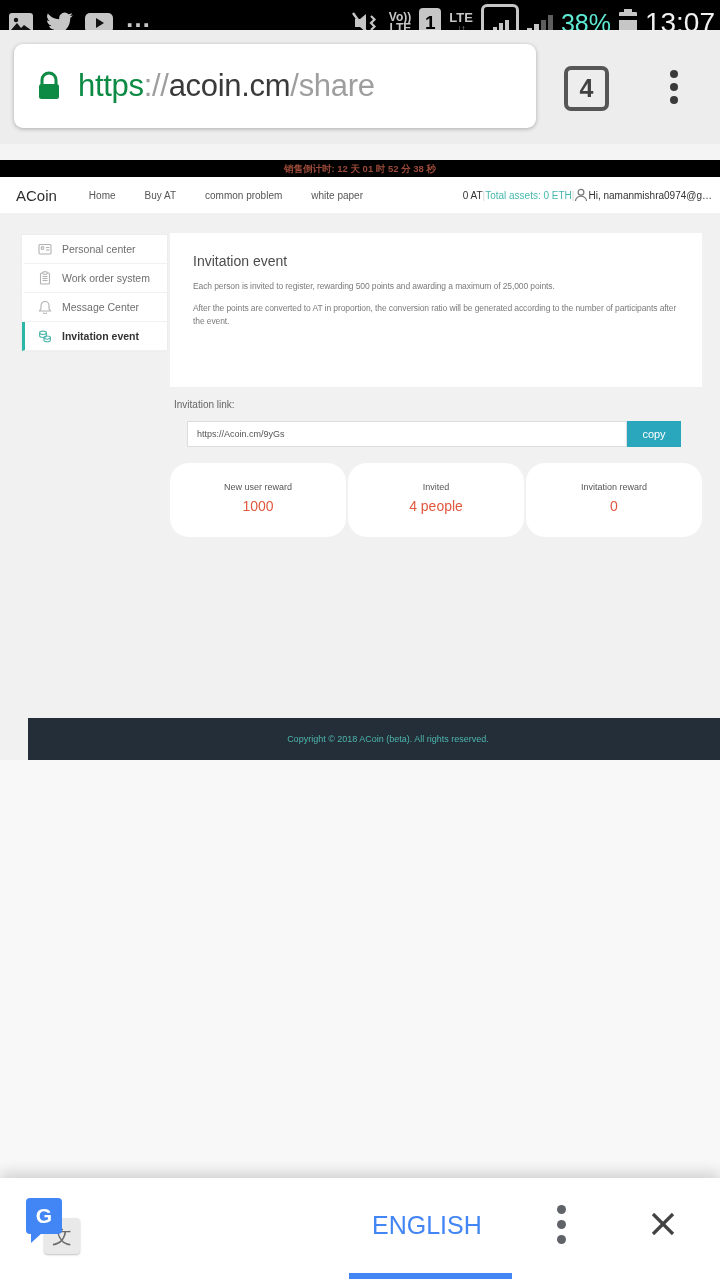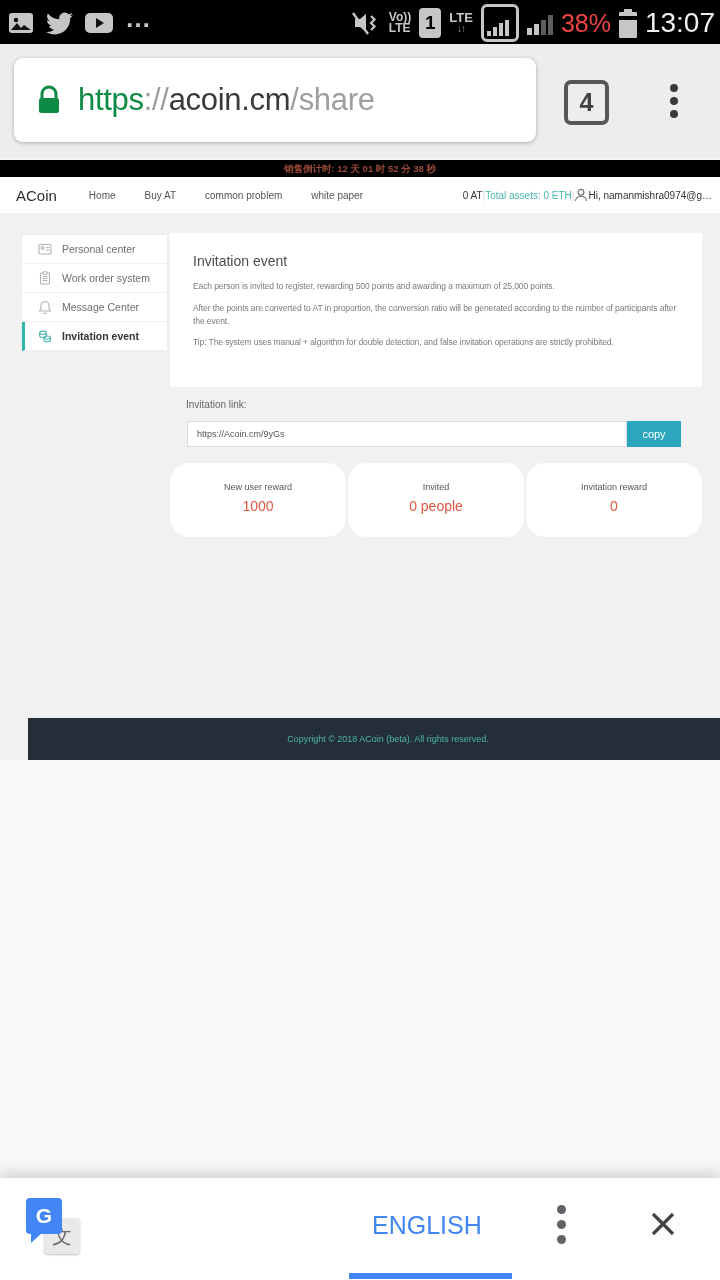--- a/index.html
+++ b/index.html
@@ -4,37 +4,37 @@
 <style>
   html,body{margin:0;padding:0;background:#fff;}
   .screen{position:relative;width:720px;height:1280px;overflow:hidden;
     font-family:"Liberation Sans",sans-serif;background:#f4f4f4;}
 
   
   .status-bar{position:absolute;top:0;left:0;width:720px;height:46px;background:#000;}
   .sb-left{position:absolute;left:8px;top:0;height:46px;display:flex;align-items:center;gap:12px;}
   .sb-right{position:absolute;right:5px;top:0;height:46px;display:flex;align-items:center;gap:8px;}
   .sb-more{color:#c6c6c6;font-size:26px;font-weight:bold;line-height:20px;margin-top:-10px;letter-spacing:2px;}
-  .volte{color:#c6c6c6;font-size:12px;font-weight:bold;line-height:11px;text-align:left;}
+  .volte{color:#c6c6c6;font-size:12px;font-weight:bold;line-height:11px;text-align:right;}
   .sim{width:22px;height:30px;background:#c6c6c6;border-radius:4px;color:#000;
     font-size:19px;font-weight:bold;display:flex;align-items:center;justify-content:center;}
   .lte2{color:#c6c6c6;font-size:13px;font-weight:bold;line-height:11px;text-align:center;}
   .lte2 .arr{font-size:10px;letter-spacing:-1px;color:#9a9a9a;}
   .netbox{width:26px;height:26px;border:3px solid #c6c6c6;border-radius:6px;
     display:flex;align-items:flex-end;gap:2px;padding:3px;}
   .netbox i{display:block;width:4px;background:#c6c6c6;}
-  .pct{color:#ef4444;font-size:25px;}
+  .pct{color:#5eead4;font-size:25px;}
   .battery{width:18px;}
   .battery .nub{width:8px;height:3px;background:#c6c6c6;margin:0 auto;}
   .battery .bod{height:26px;background:#c6c6c6;border-radius:1px;position:relative;}
   .battery .gap{position:absolute;top:4px;left:0;right:0;height:4px;background:#000;}
   .clock{color:#f0f0f0;font-size:28px;}
 
   
-  .chrome{position:absolute;top:44px;left:0;width:720px;height:114px;background:#ededed;}
+  .chrome{position:absolute;top:30px;left:0;width:720px;height:114px;background:#ededed;}
   .url-pill{position:absolute;left:14px;top:14px;width:522px;height:84px;background:#fff;
     border-radius:9px;box-shadow:0 1px 4px rgba(0,0,0,.28);display:flex;align-items:center;padding:0 0 0 22px;box-sizing:border-box;}
   .url-text{font-size:31px;margin-left:16px;white-space:nowrap;letter-spacing:-.3px;}
   .u-green{color:#0d8a44;}
   .u-gray{color:#9e9e9e;}
   .u-dark{color:#3a3a3a;}
   .tab-box{position:absolute;left:564px;top:36px;width:37px;height:37px;border:4px solid #565656;
     border-radius:7px;color:#424242;font-size:25px;font-weight:bold;display:flex;align-items:center;justify-content:center;}
   .menu-dots{position:absolute;left:666px;top:40px;width:16px;display:flex;flex-direction:column;gap:5px;align-items:center;cursor:pointer;}
   .menu-dots i{width:8px;height:8px;border-radius:50%;background:#3a3a3a;}
@@ -65,21 +65,21 @@
   .side-item.active{border-left-color:#2bb8a8;color:#333;font-weight:bold;}
 
   
   .panel-main{position:absolute;left:170px;top:233px;width:532px;height:154px;background:#fff;}
   .panel-main h2{margin:0 0 0 23px;padding-top:20px;font-size:14px;font-weight:normal;color:#4c4c4c;}
   .panel-main p{margin:0 25px 0 23px;font-size:8.5px;color:#7b7b7b;line-height:13px;letter-spacing:-.1px;}
   .p1{margin-top:13px!important;} .p2{margin-top:11px!important;}
   .p3{margin-top:9px!important;}  .p4{margin-top:8px!important;}
 
   
-  .link-label{position:absolute;left:186px;top:399px;font-size:10px;color:#666;}
+  .link-label{position:absolute;left:174px;top:399px;font-size:10px;color:#666;}
   .link-input{position:absolute;left:187px;top:421px;width:440px;height:26px;box-sizing:border-box;
     border:1px solid #ddd;background:#fff;font-size:9px;color:#555;padding:0 0 0 9px;
     font-family:"Liberation Sans",sans-serif;outline:none;}
   .copy-btn{position:absolute;left:627px;top:421px;width:54px;height:26px;background:#2aa7bd;
     color:#fff;border:none;font-size:11px;cursor:pointer;font-family:"Liberation Sans",sans-serif;}
 
   
   .stats{position:absolute;left:170px;top:463px;width:532px;height:74px;display:flex;gap:2px;}
   .stat-card{flex:1;background:#fff;display:flex;flex-direction:column;align-items:center;padding-top:19px;box-sizing:border-box;border-radius:19px;}
   .stat-label{font-size:9px;color:#565656;}
@@ -243,35 +243,34 @@
           <path d="M6 8.6 v2.6 c0 .9 1.45 1.6 3.2 1.6 s3.2-.7 3.2-1.6 V8.6"></path>
         </svg>
       <span>Invitation event</span>
     </div>
   </div>
 
   <div class="panel-main">
     <h2>Invitation event</h2>
     <p class="p2">Each person is invited to register, rewarding 500 points and awarding a maximum of 25,000 points.</p>
     <p class="p3">After the points are converted to AT in proportion, the conversion ratio will be generated according to the number of participants after the event.</p>
-    <p class="p4">Tip: The system uses manual + algorithm for double detection, and false invitation operations are strictly prohibited.</p>
   </div>
 
   <div class="link-label">Invitation link:</div>
   <input class="link-input" readonly="" value="https://Acoin.cm/9yGs" style="">
   <button class="copy-btn">copy</button>
 
   <div class="stats">
     <div class="stat-card">
       <div class="stat-label">New user reward</div>
       <div class="stat-value">1000</div>
     </div>
     <div class="stat-card">
       <div class="stat-label">Invited</div>
-      <div class="stat-value">0 people</div>
+      <div class="stat-value">4 people</div>
     </div>
     <div class="stat-card">
       <div class="stat-label">Invitation reward</div>
       <div class="stat-value">0</div>
     </div>
   </div>
 
   <div class="footer">
     <span>Copyright © 2018 ACoin (beta). All rights reserved.</span>
   </div>

